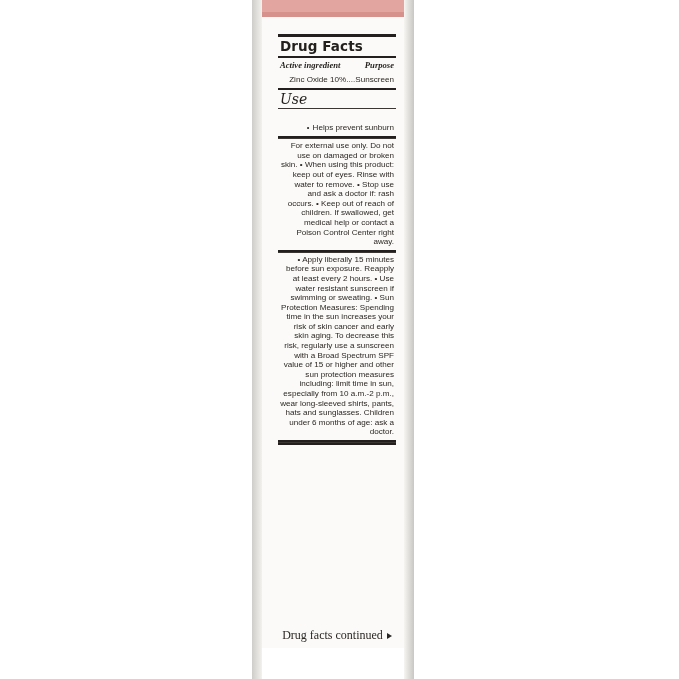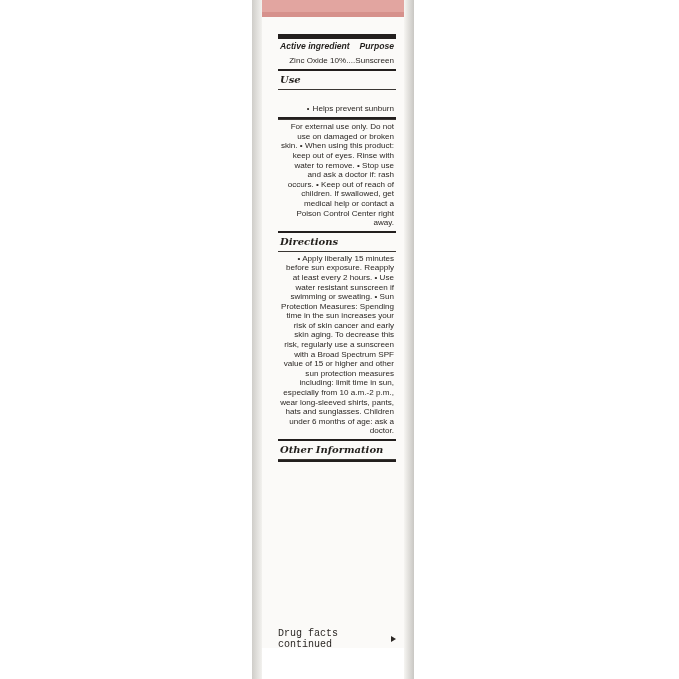--- a/index.html
+++ b/index.html
@@ -102,30 +102,30 @@
     font-weight: bold;
     font-size: 13.5px;
     line-height: 16px;
     padding: 1px 0 2px 2px;
     letter-spacing: 0.1px;
   }
 
   .section-head {
     font-family: "DejaVu Serif", serif;
     font-style: italic;
-    font-weight: bold;
-    font-size: 10px;
+    font-weight: normal;
+    font-size: 14px;
     line-height: 14px;
     padding: 2px 0 2px 2px;
   }
 
   .row-two {
     display: flex;
     justify-content: space-between;
-    font-family: Liberation Sans, sans-serif;
+    font-family: Liberation Serif, serif;
     font-style: italic;
     font-weight: bold;
     font-size: 8.6px;
     line-height: 11px;
     padding: 2px 2px 2px 2px;
   }
 
   .body-text {
     font-family: "Liberation Sans", sans-serif;
     font-size: 8.1px;
@@ -145,22 +145,22 @@
 
   .continued {
     position: absolute;
     left: 278px;
     top: 628px;
     width: 118px;
     display: flex;
     align-items: center;
     justify-content: center;
     gap: 4px;
-    font-family: Liberation Mono, monospace;
-    font-size: 10px;
+    font-family: Liberation Serif, serif;
+    font-size: 12px;
     color: #2b2724;
   }
   .tri {
     width: 0;
     height: 0;
     border-left: 5px solid #2b2724;
     border-top: 3.5px solid transparent;
     border-bottom: 3.5px solid transparent;
     display: inline-block;
   }
@@ -173,20 +173,21 @@
   <div class="box-outer"></div>
   <div class="edge-left"></div>
   <div class="edge-right"></div>
   <div class="cap-top"></div>
   <div class="cap-top-shade"></div>
   <div class="box-bottom-shadow"></div>
 
   <div class="panel">
 
     <div class="rule-heavy"></div>
+    <div class="title">Drug Facts</div>
     <div class="rule-med"></div>
 
     <div class="row-two">
       <span>Active ingredient</span>
       <span>Purpose</span>
     </div>
     <div class="body-text">Zinc Oxide 10%....Sunscreen</div>
     <div class="rule-med"></div>
 
     <div class="section-head">Use</div>
@@ -196,26 +197,24 @@
         <span class="bullet">•</span>
         <span>Helps prevent sunburn</span>
       </div>
     </div>
     <div class="rule-med"></div>
 
     <div class="rule-thin"></div>
     <div class="body-text">For external use only. Do not use on damaged or broken skin. • When using this product: keep out of eyes. Rinse with water to remove. • Stop use and ask a doctor if: rash occurs. • Keep out of reach of children. If swallowed, get medical help or contact a Poison Control Center right away.</div>
     <div class="rule-med"></div>
 
-    <div class="section-head">Directions</div>
     <div class="rule-thin"></div>
     <div class="body-text">• Apply liberally 15 minutes before sun exposure. Reapply at least every 2 hours. • Use water resistant sunscreen if swimming or sweating. • Sun Protection Measures: Spending time in the sun increases your risk of skin cancer and early skin aging. To decrease this risk, regularly use a sunscreen with a Broad Spectrum SPF value of 15 or higher and other sun protection measures including: limit time in sun, especially from 10 a.m.-2 p.m., wear long-sleeved shirts, pants, hats and sunglasses. Children under 6 months of age: ask a doctor.</div>
     <div class="rule-med"></div>
 
-    <div class="section-head">Other Information</div>
     <div class="rule-thin"></div>
     <div class="rule-med"></div>
 
   </div>
 
   <div class="continued">
     <span>Drug facts continued</span>
     <span class="tri"></span>
   </div>
 

